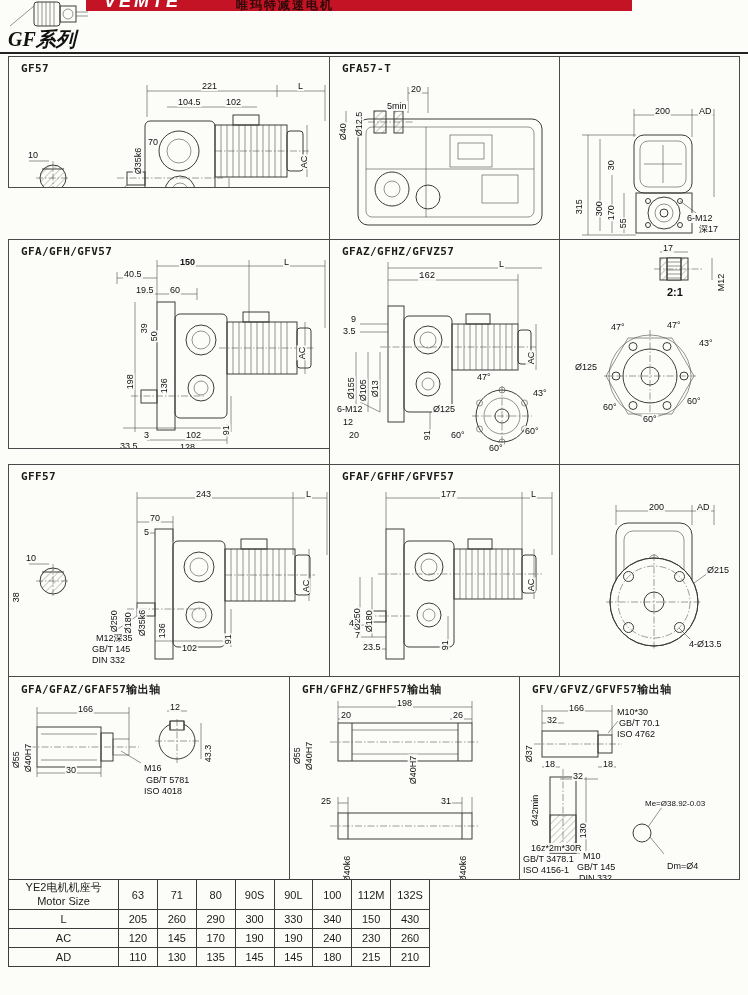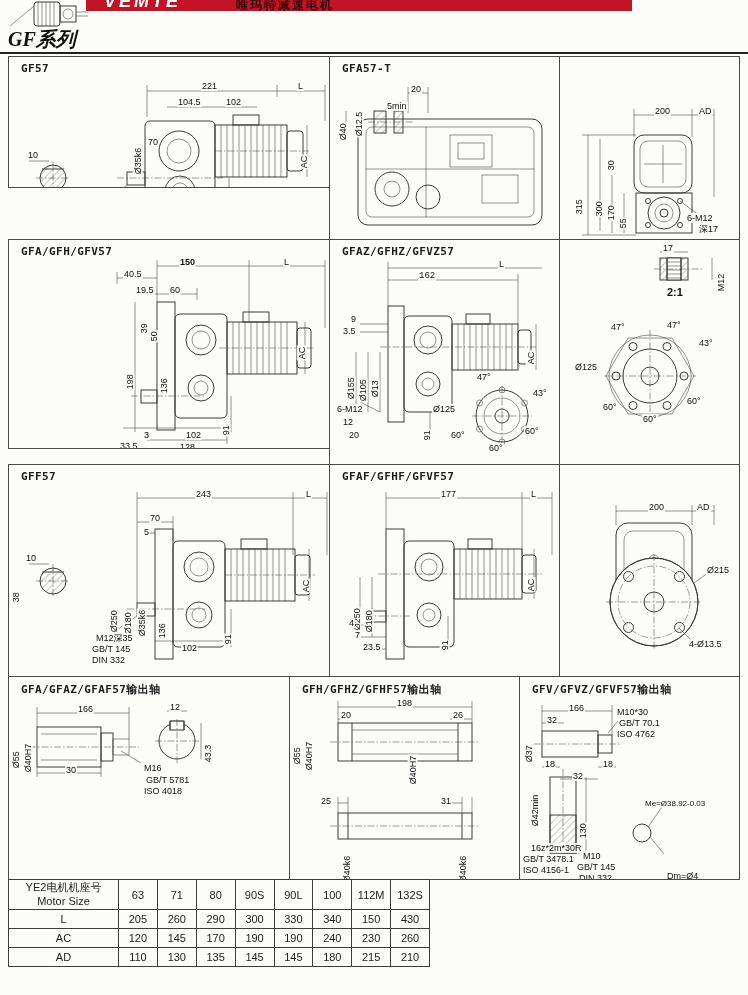--- a/index.html
+++ b/index.html
@@ -550,21 +550,21 @@
       <span class="dim" style="left: 52px; top: 94px;">32</span>
       <span class="dim rot" style="left: 20px; top: 140px;">Ø42min</span>
       <span class="dim rot" style="left: 68px; top: 152px;">130</span>
       <span class="dim" style="left: 124px; top: 122px; font-size: 8px;">Me=Ø38.92-0.03</span>
       <span class="dim" style="left: 10px; top: 166px;">16z*2m*30R</span>
       <span class="dim" style="left: 2px; top: 177px;">GB/T 3478.1</span>
       <span class="dim" style="left: 2px; top: 188px;">ISO 4156-1</span>
       <span class="dim" style="left: 62px; top: 174px;">M10</span>
       <span class="dim" style="left: 56px; top: 185px;">GB/T 145</span>
       <span class="dim" style="left: 58px; top: 196px;">DIN 332</span>
-      <span class="dim" style="left: 146px; top: 194px;">Dm=Ø4</span>
+      <span class="dim" style="left: 146px; top: 184px;">Dm=Ø4</span>
     </div>
 
   <table class="sizes">
       <thead>
         <tr>
           <th class="col0">
             <div>YE2电机机座号</div>
             <div>Motor Size</div>
           </th>
           <th>63</th>

